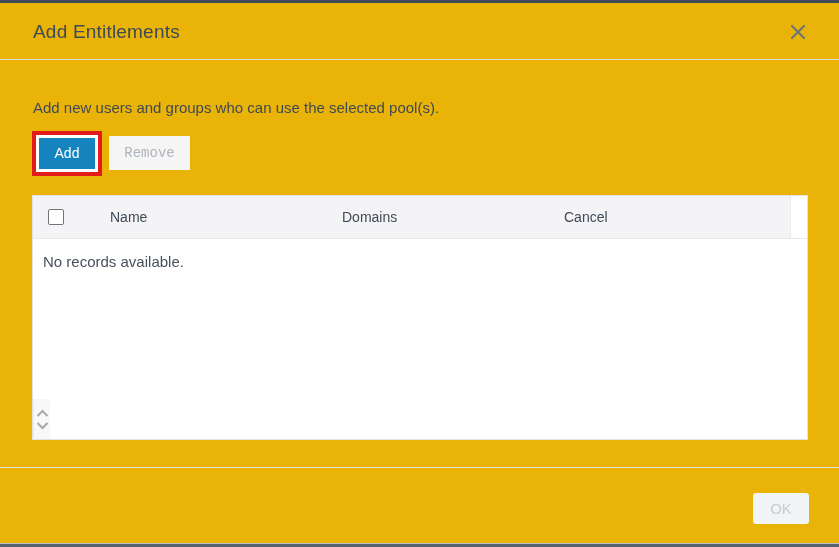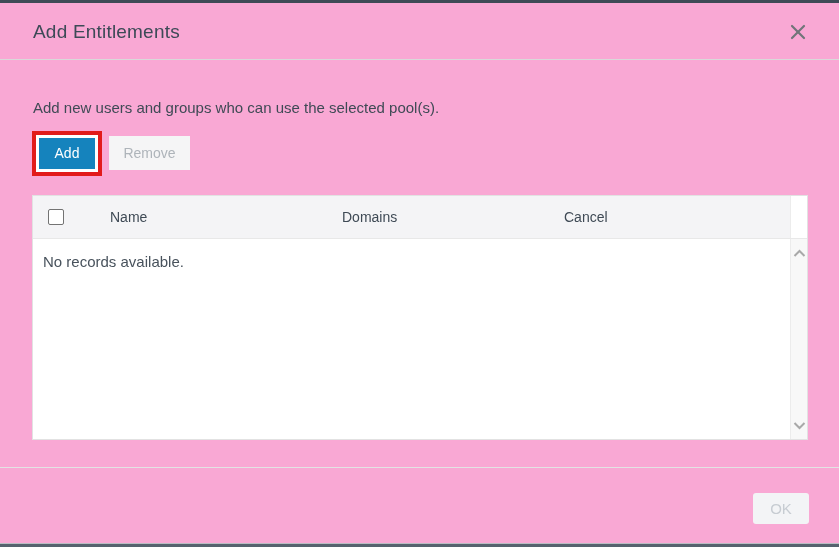--- a/index.html
+++ b/index.html
@@ -3,21 +3,21 @@
 <meta charset="utf-8">
 <style>
   * { margin: 0; padding: 0; box-sizing: border-box; }
   html, body { background: #ffffff; }
   body { font-family: "Liberation Sans", "DejaVu Sans", sans-serif; }
 
   .modal {
     position: relative;
     width: 839px;
     height: 547px;
-    background: #f9a8d4;
+    background: #eab308;
     border-top: 3px solid #3f4a56;
     overflow: hidden;
   }
 
   
   .modal-header {
     position: absolute;
     top: 3px; left: 0; right: 0;
     height: 54px;
     border-bottom: 1px solid #d9d9d9;
@@ -68,21 +68,21 @@
     font-family: inherit;
     cursor: pointer;
   }
   .btn-remove {
     width: 81px; height: 34px;
     margin-left: 7px;
     background: #f5f5f6;
     color: #aeb4ba;
     border: none;
     font-size: 14px;
-    font-family: Liberation Sans, sans-serif;
+    font-family: Liberation Mono, monospace;
   }
 
   
   .table-wrap {
     position: absolute;
     left: 32px; top: 192px;
     width: 776px;
     border: 1px solid #e2e2e2;
   }
   .table-header {
@@ -118,20 +118,21 @@
   .col-name    { margin-left: 46px; }
   .col-domains { position: absolute; left: 309px; text-align: right; }
   .col-email   { position: absolute; left: 531px; }
   .table-header-main { position: relative; }
 
   .table-body {
     display: flex;
     height: 201px;
     background: #ffffff;
     border-top: 1px solid #e8e8e8;
+    flex-direction: column;
   }
   .table-body-main {
     flex: 1;
     padding: 14px 0 0 10px;
   }
   .empty-message {
     font-size: 15px;
     color: #48525c;
   }
   .scrollbar {

